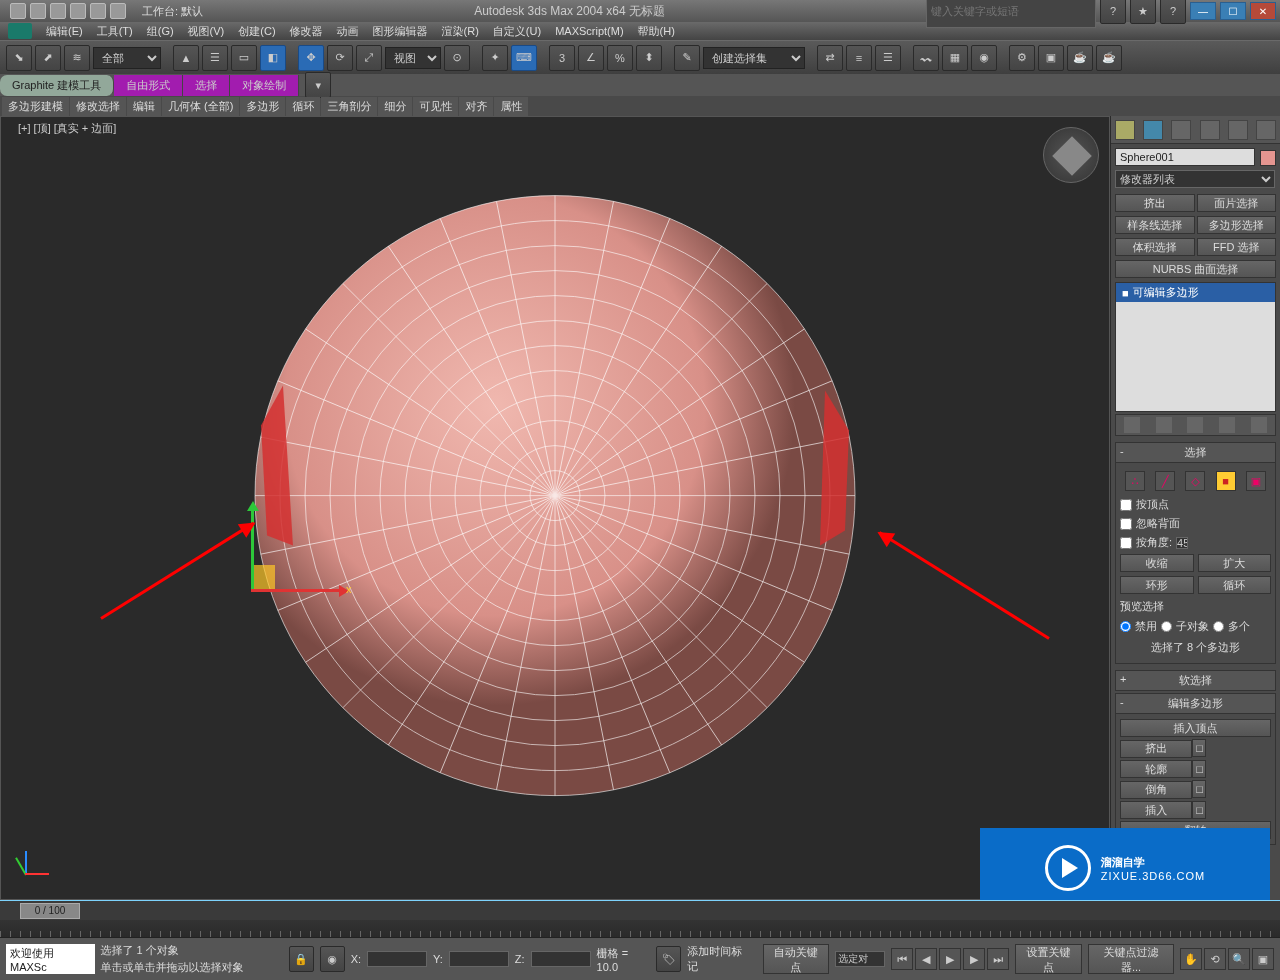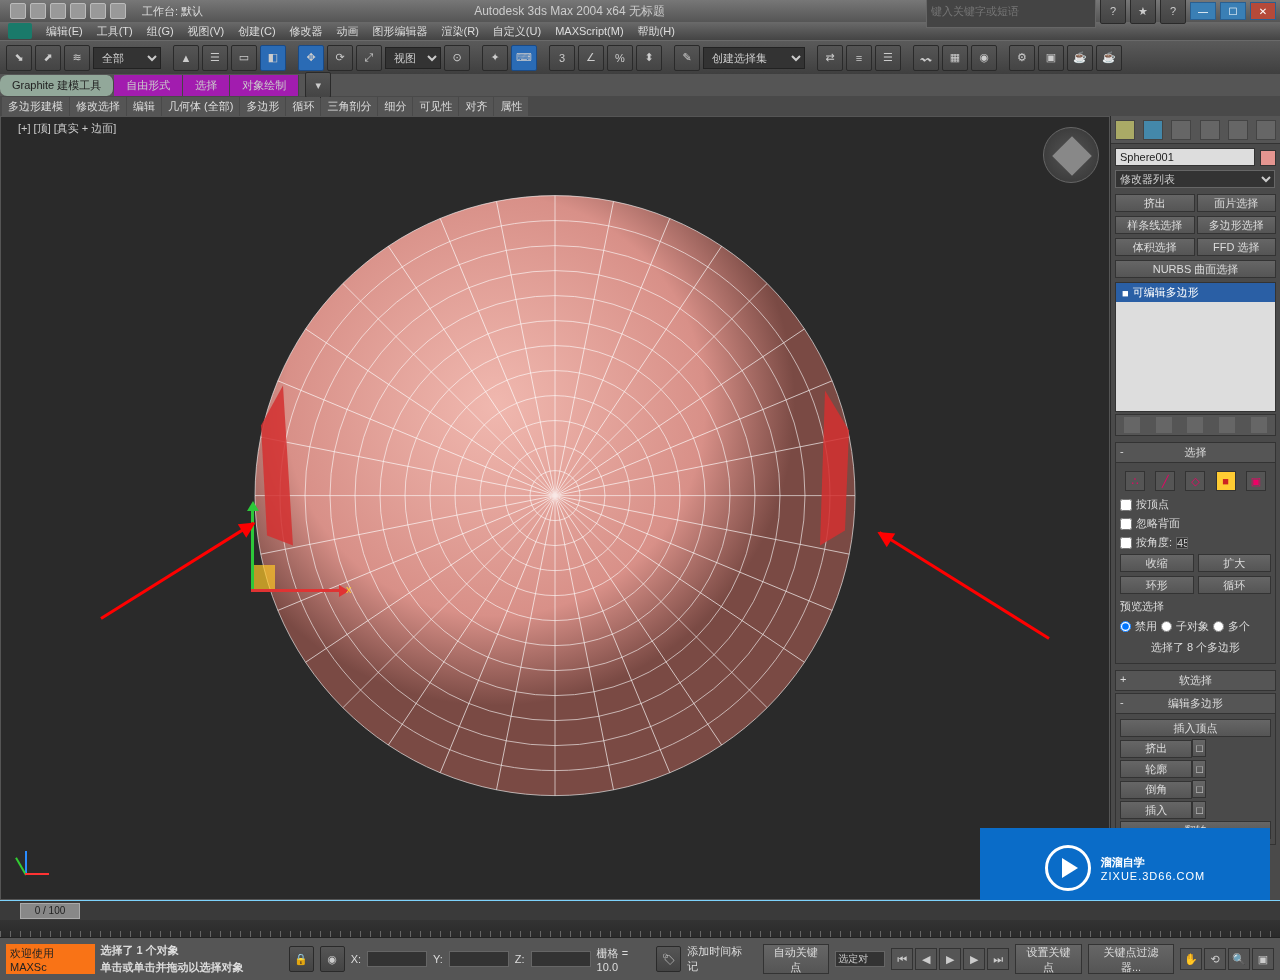--- a/index.html
+++ b/index.html
@@ -54,21 +54,21 @@
 .center-text { text-align:center; color:#ddd; padding:4px 0; }
 .editpoly button { width:48%; height:18px; margin:1px 0; background:linear-gradient(#666,#555); border:1px solid #333; color:#ddd; font-size:11px; display:inline-block; }
 .editpoly .sm { width:14px; }
 .bottom { position:absolute; left:0; right:0; bottom:0; height:80px; background:#4a4a4a; }
 .timeslider { height:20px; background:#3a3a3a; display:flex; align-items:center; position:relative; border-top:1px solid #7dd3fc; }
 .timeslider .handle { position:absolute; left:20px; width:60px; height:16px; background:#888; border:1px solid #aaa; text-align:center; color:#222; font-size:10px; line-height:14px; }
 .timetrack { height:18px; background:linear-gradient(#333,#2a2a2a); position:relative; border-bottom:1px solid #222; }
 .timetrack .marks { position:absolute; left:0; right:0; bottom:0; height:6px; background:repeating-linear-gradient(90deg,#666 0,#666 1px,transparent 1px,transparent 10px); }
 .status { height:42px; display:flex; align-items:center; gap:6px; padding:0 6px; background:#555; }
 .status .sel-info { width:190px; }
-.status .sel-info div { color:#ddd; padding:1px 0;font-weight:bold; }
+.status .sel-info div { color:#ddd; padding:1px 0; }
 .status input.coord { width:60px; height:16px; background:#333; color:#ccc; border:1px solid #666; padding:0 2px; font-size:10px; }
 .status .lbl { color:#ddd; }
 .status .keybtn { height:30px; padding:0 6px; background:linear-gradient(#666,#555); border:1px solid #333; color:#ddd; font-size:11px; }
 .status .playback { display:flex; gap:2px; }
 .status .playback span { width:22px; height:22px; background:#555; border:1px solid #333; display:inline-flex; align-items:center; justify-content:center; }
 .watermark { position:absolute; right:10px; bottom:72px; width:290px; height:80px; background:#0a6cc8; color:#fff; display:flex; align-items:center; justify-content:center; gap:10px; font-size:28px; font-weight:bold; }
 .watermark .play { width:46px; height:46px; border:3px solid #fff; border-radius:50%; display:flex; align-items:center; justify-content:center; }
 .watermark .play::before { content:""; border-left:16px solid #fff; border-top:10px solid transparent; border-bottom:10px solid transparent; margin-left:4px; }
 .watermark .sub { font-size:11px; display:block; letter-spacing:1px; font-weight:normal; }
 .viewcube { position:absolute; top:10px; right:10px; width:56px; height:56px; border-radius:50%; background:radial-gradient(#555,#333); border:1px solid #666; }
@@ -369,21 +369,21 @@
 </div>
 
 <div class="bottom">
   <div class="timeslider">
     <div class="handle">0 / 100</div>
   </div>
   <div class="timetrack">
       <div class="marks"></div>
     </div>
   <div class="status">
-    <div style="width:92px;background:#f97316;color:#222;padding:2px 4px;height:30px;">欢迎使用  MAXSc</div>
+    <div style="width:92px;background:#ffffff;color:#222;padding:2px 4px;height:30px;">欢迎使用  MAXSc</div>
     <div class="sel-info">
       <div>选择了 1 个对象</div>
       <div>单击或单击并拖动以选择对象</div>
     </div>
     <span class="tbtn">🔒</span>
     <span class="tbtn">◉</span>
     <span class="lbl">X:</span>
       <input class="coord" style="">
     <span class="lbl">Y:</span>
       <input class="coord" style="">

